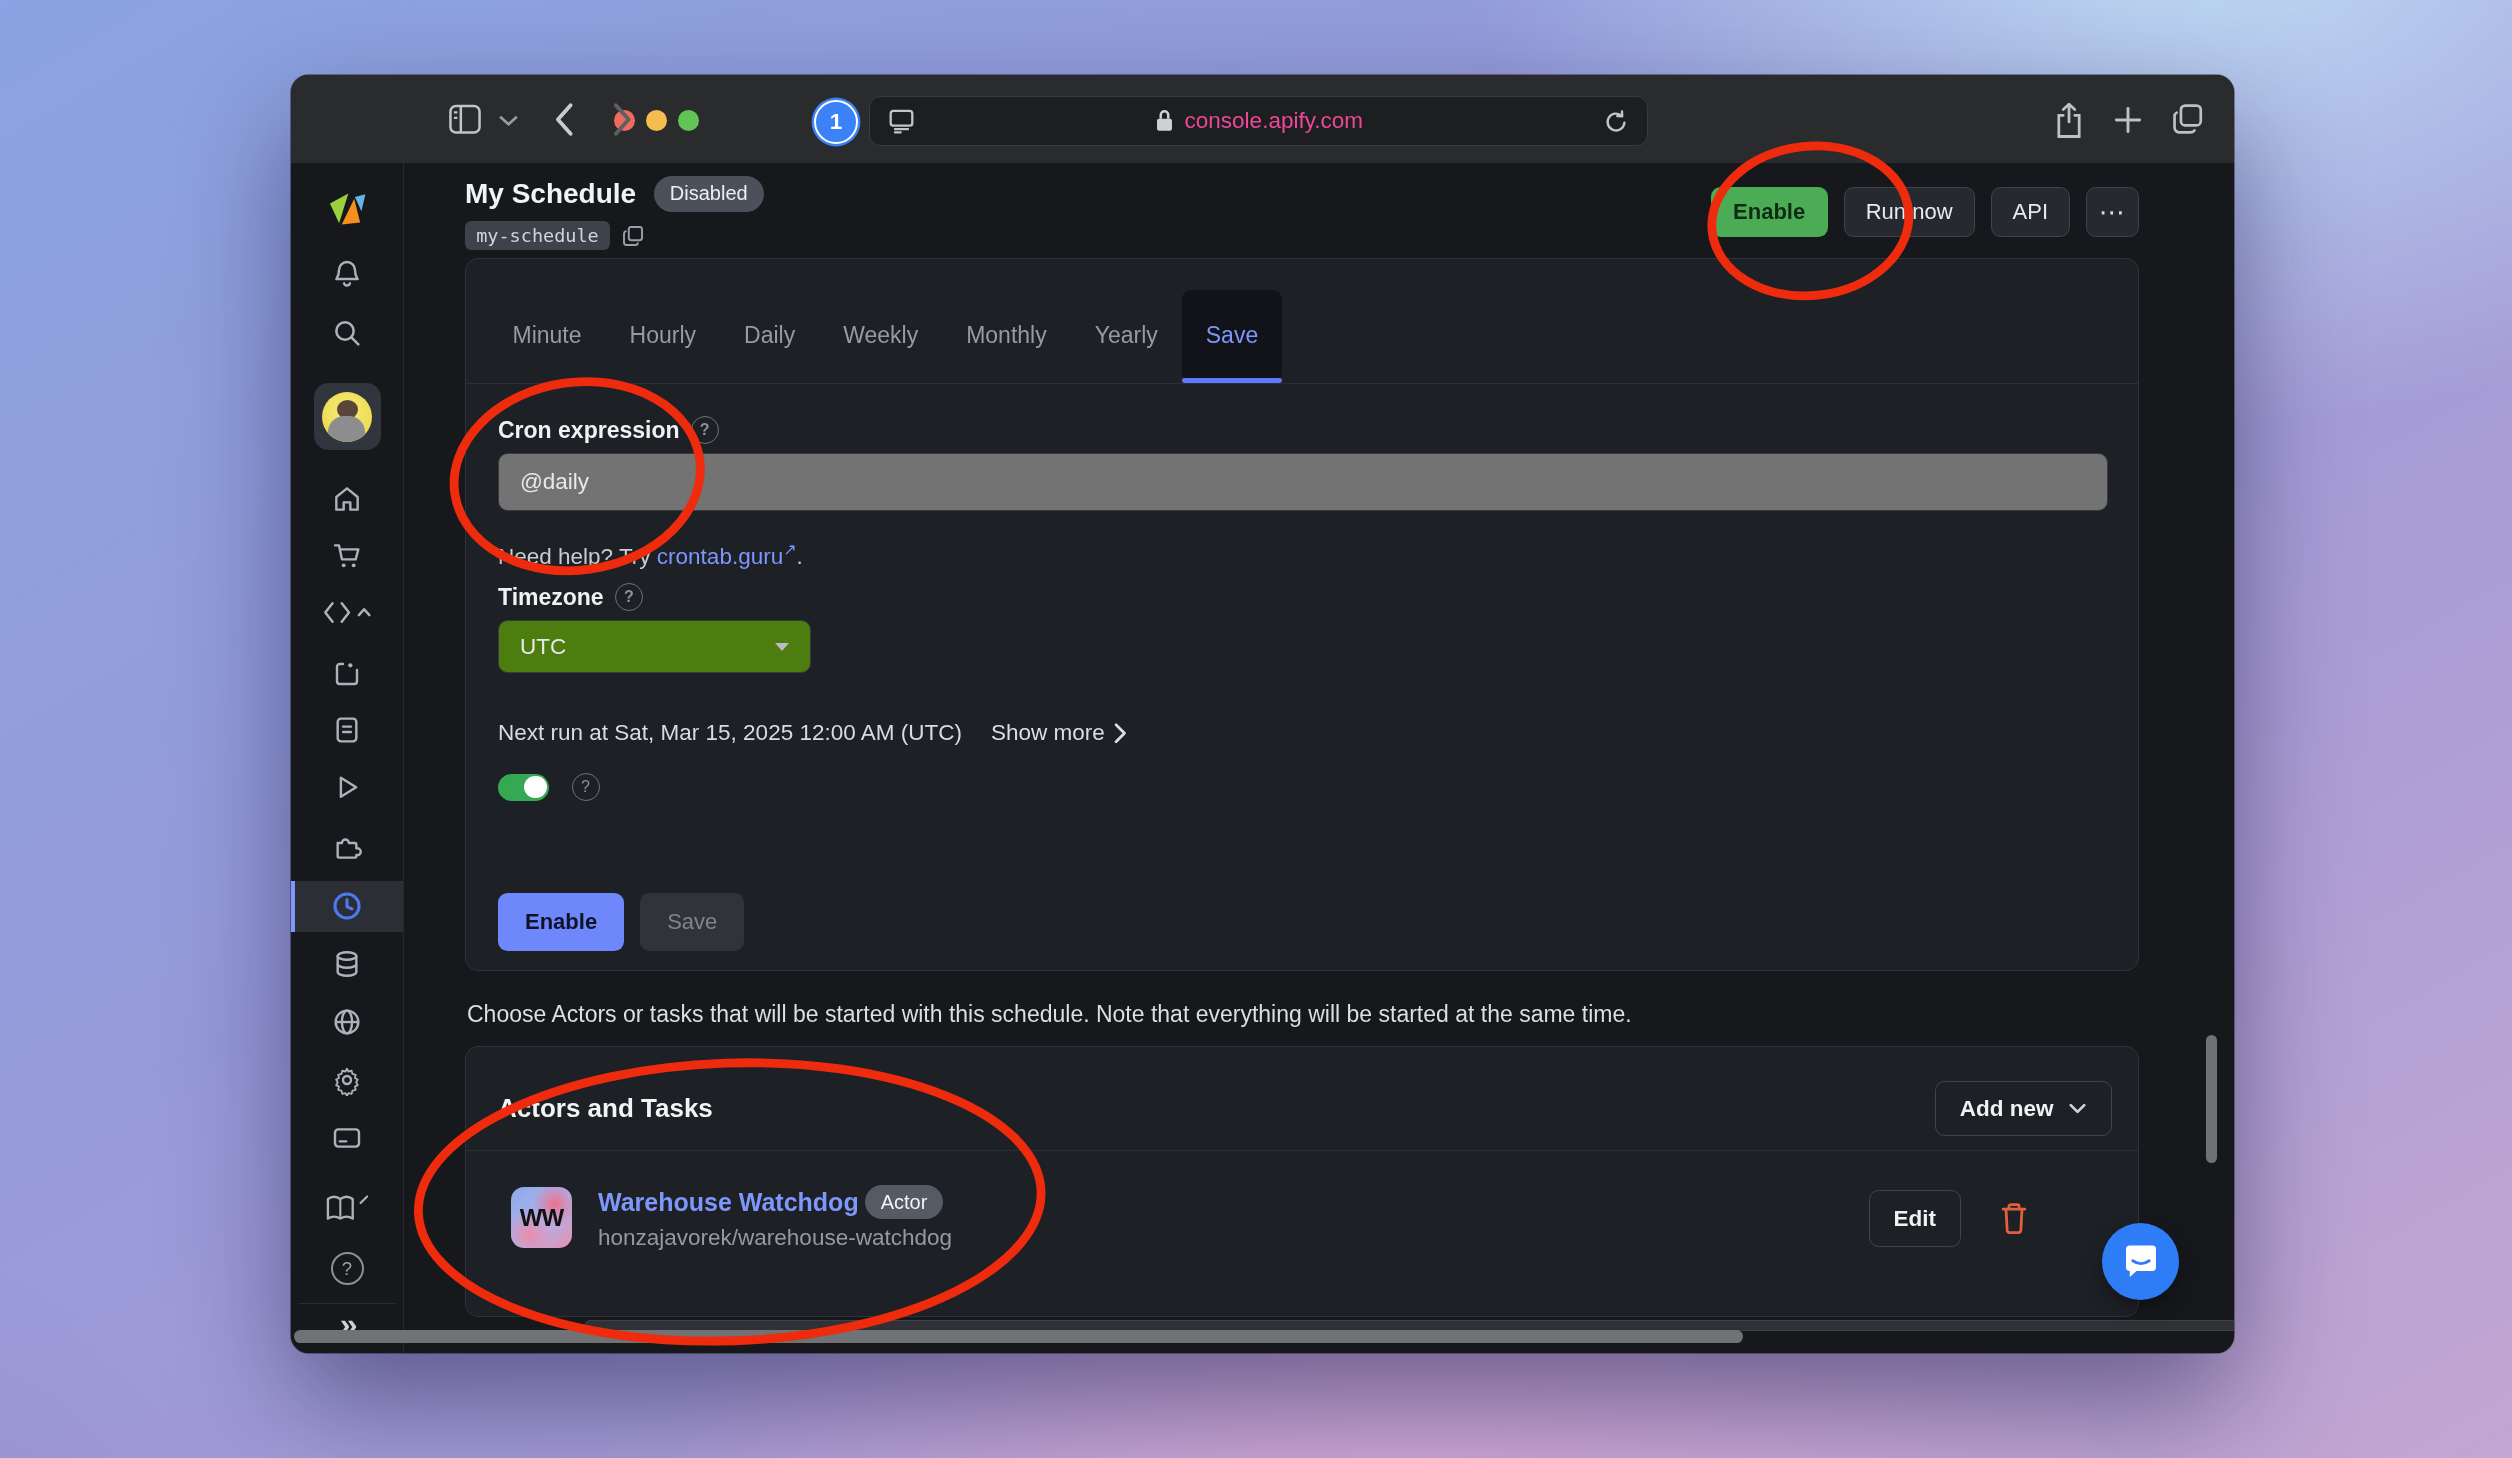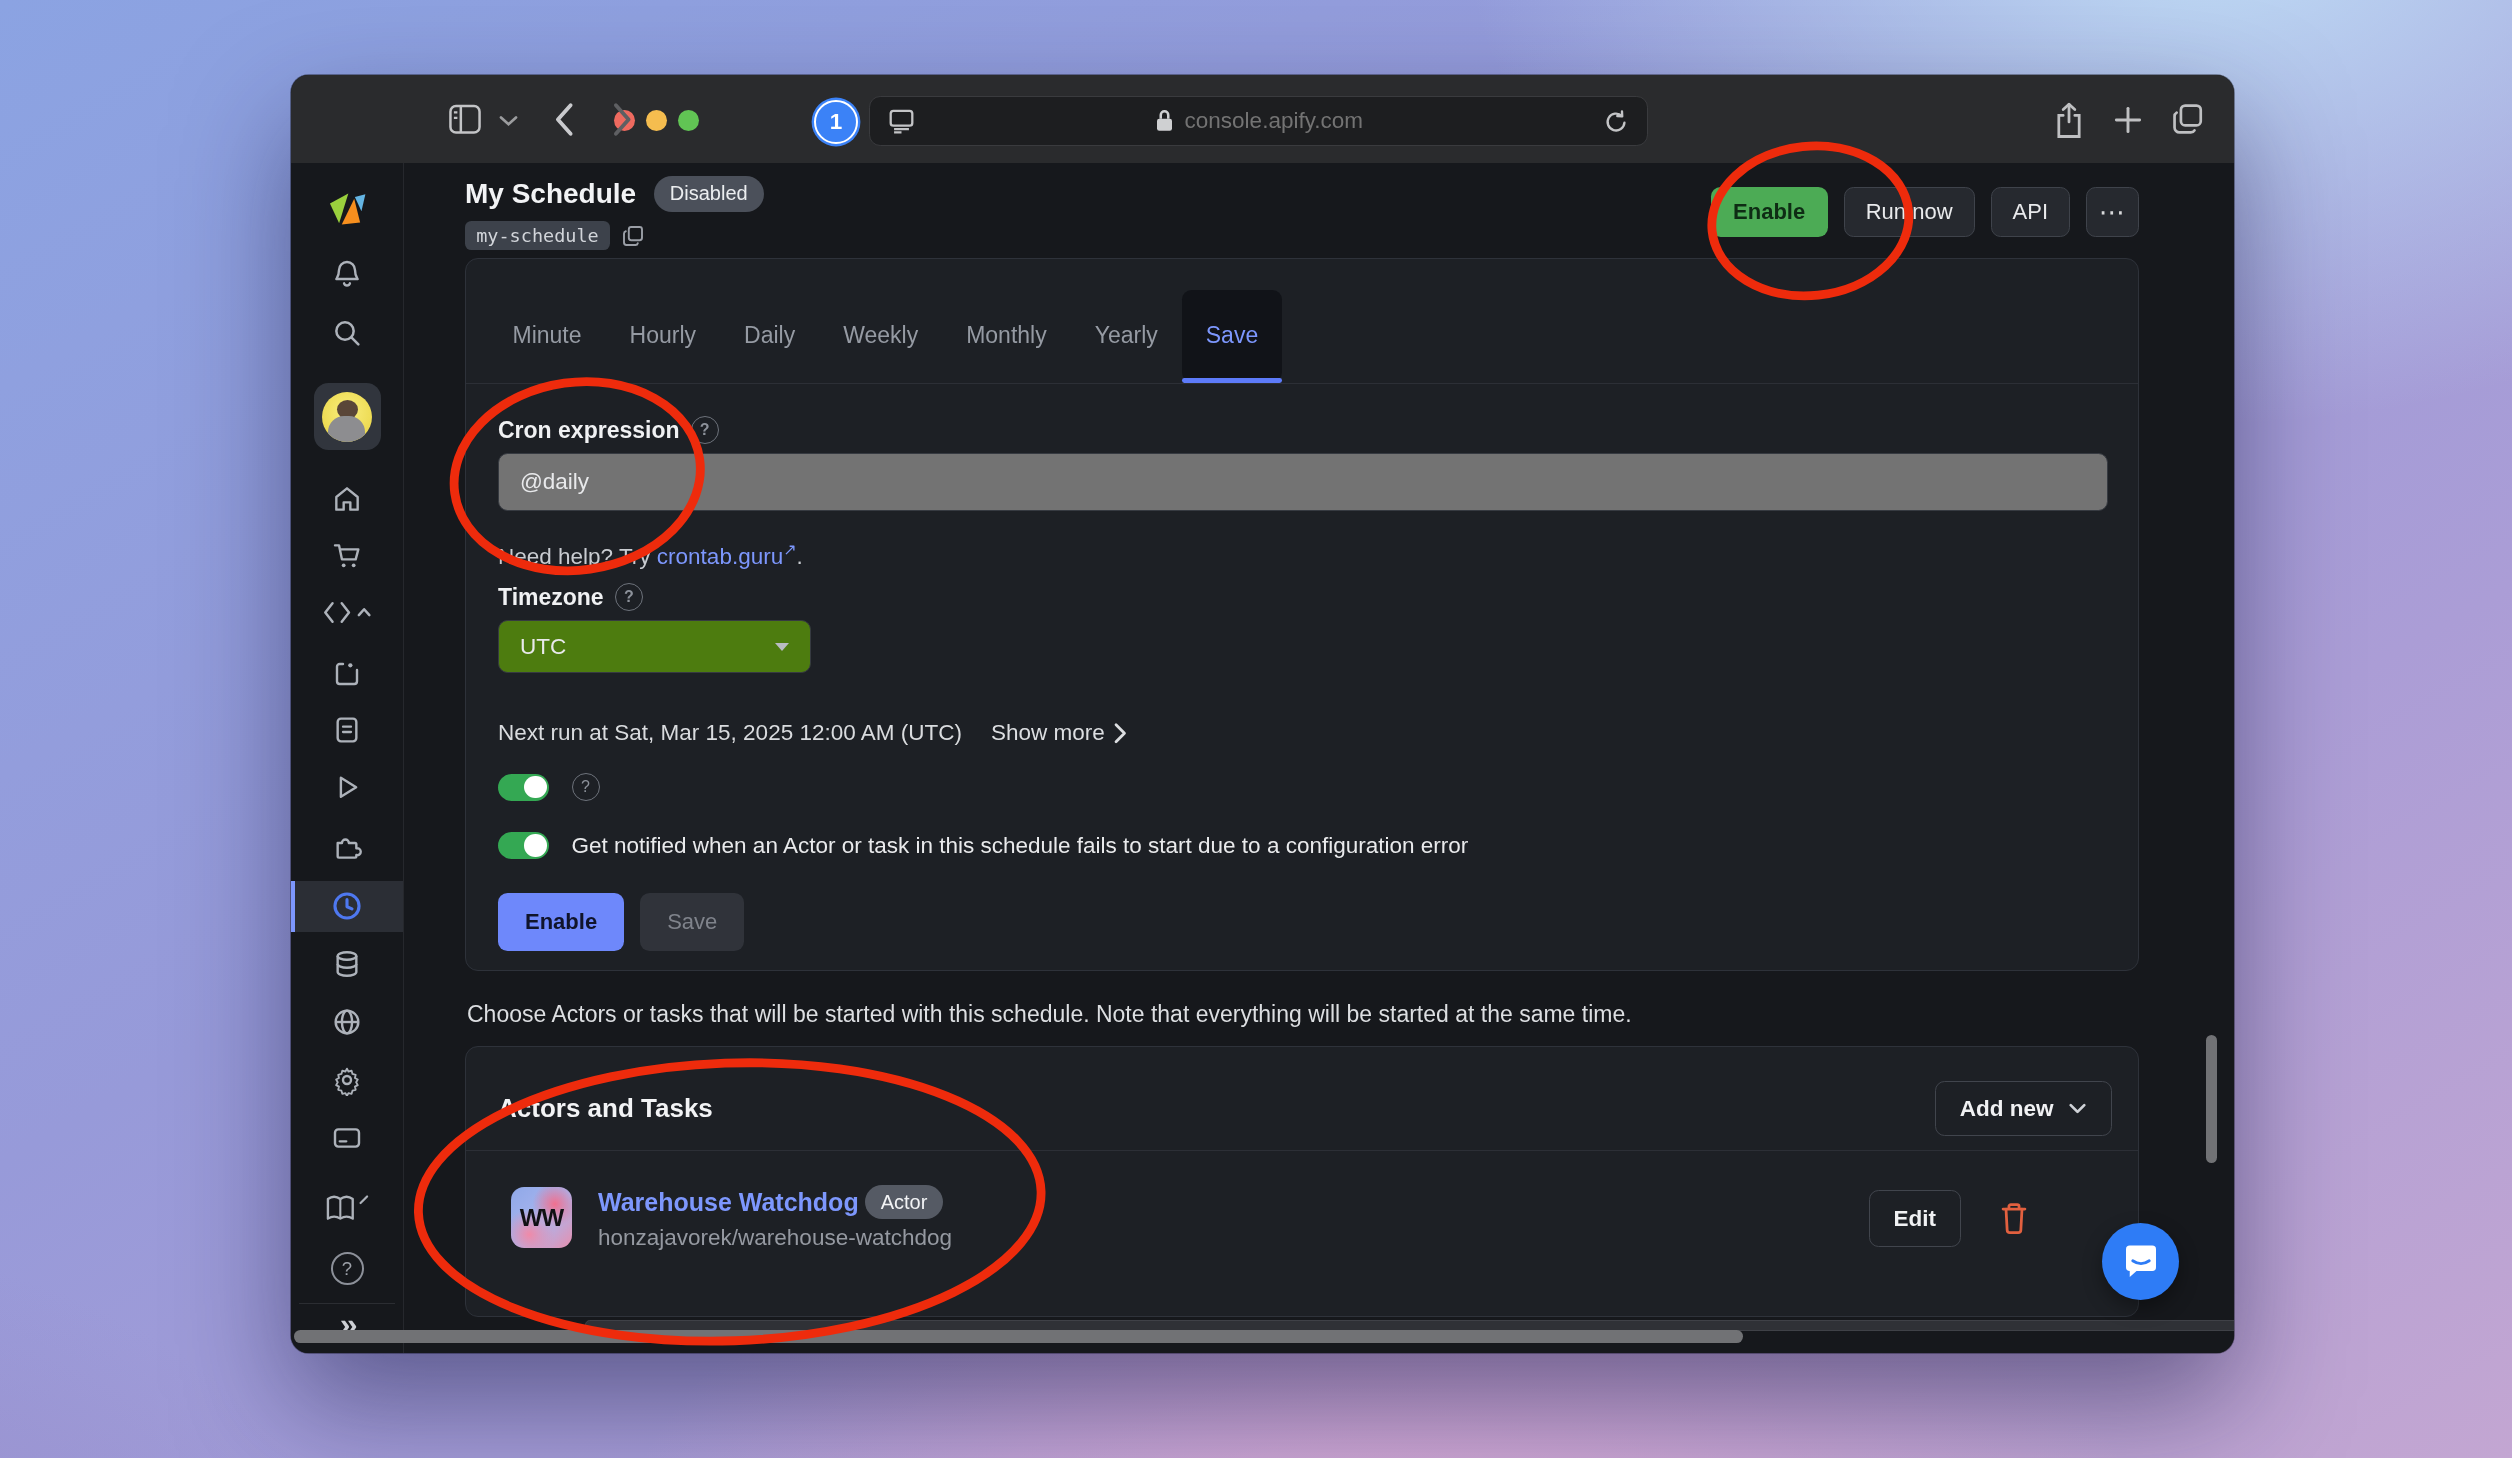--- a/index.html
+++ b/index.html
@@ -22,21 +22,21 @@
   .toolbar *{position:absolute;}
   .tl{width:21px;height:21px;border-radius:50%;top:35px;}
   .tl.red{left:323px;background:#ee6a5f;}
   .tl.yellow{left:355px;background:#f5bd4f;}
   .tl.green{left:387px;background:#61c454;}
   .tb-icon{color:#c3c4c6;}
   .urlbar{
     left:578px;top:21px;width:777px;height:48px;background:#1d1e20;
     border:0.8px solid #3a3b3e;border-radius:11.2px;display:flex;align-items:center;justify-content:center;
   }
-  .urlbar .url{position:static;color:#737373;font-size:22.5px;margin-left:9.6px;}
+  .urlbar .url{position:static;color:#ec4899;font-size:22.5px;margin-left:9.6px;}
   .onepw{left:523px;top:25px;width:40px;height:40px;border-radius:50%;background:#3b82f7;border:2.4px solid #fff;
     box-shadow:0 0 0 2.4px #3b82f7;display:flex;align-items:center;justify-content:center;}
   .onepw span{position:static;color:#fff;font-size:22.5px;font-weight:bold;}
   
   .body{position:absolute;left:0;top:88px;width:1943px;height:1190px;background:#16181c;}
   .sidebar{position:absolute;left:0;top:0;width:112px;height:100%;border-right:0.8px solid #26282d;}
   .sb{position:absolute;left:0;width:112px;display:flex;justify-content:center;align-items:center;}
   .sb svg{display:block;}
   .sb-active{position:absolute;left:0;top:718px;width:112px;height:51px;background:#2b2e35;border-left:4px solid #7d97fd;box-sizing:border-box;}
   .sb-divider{position:absolute;left:8px;right:8px;top:1140px;height:0.8px;background:#2b2d32;}
@@ -346,26 +346,20 @@
               </svg>
             </span>
           </div>
 
           <div class="toggle-row" style="top:514px">
             <div class="toggle"></div>
             <div class="toggle-label">
               <span class="help-dot">?</span>
             </div>
           </div>
-          <div class="toggle-row" style="top:573px">
-            <div class="toggle"></div>
-            <div class="toggle-label">
-              <span>Get notified when an Actor or task in this schedule fails to start due to a configuration error</span>
-            </div>
-          </div>
 
           <div class="c1" style="left:32px;top:634px;display:flex;gap:16px">
             <div class="btn btn-primary" style="height:58px;padding:0 27px">Enable</div>
             <div class="btn btn-disabled" style="height:58px;padding:0 27px">Save</div>
           </div>
         </div>
 
         <div class="intro">Choose Actors or tasks that will be started with this schedule. Note that everything will be started at the same time.</div>
 
         <div class="card card2">

